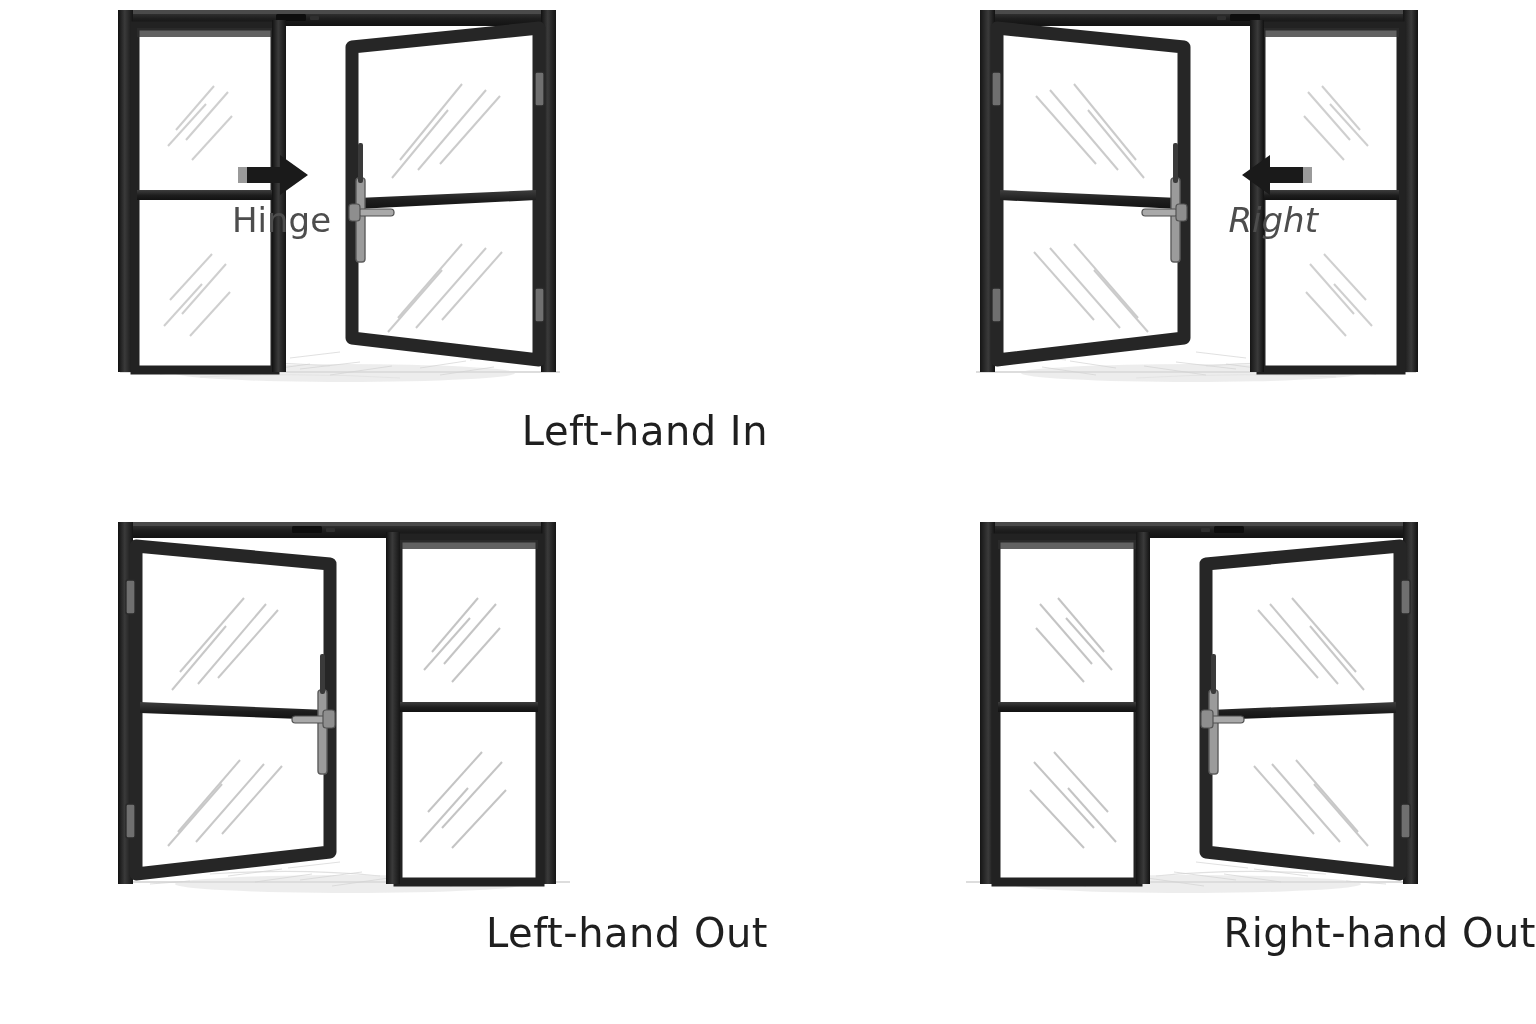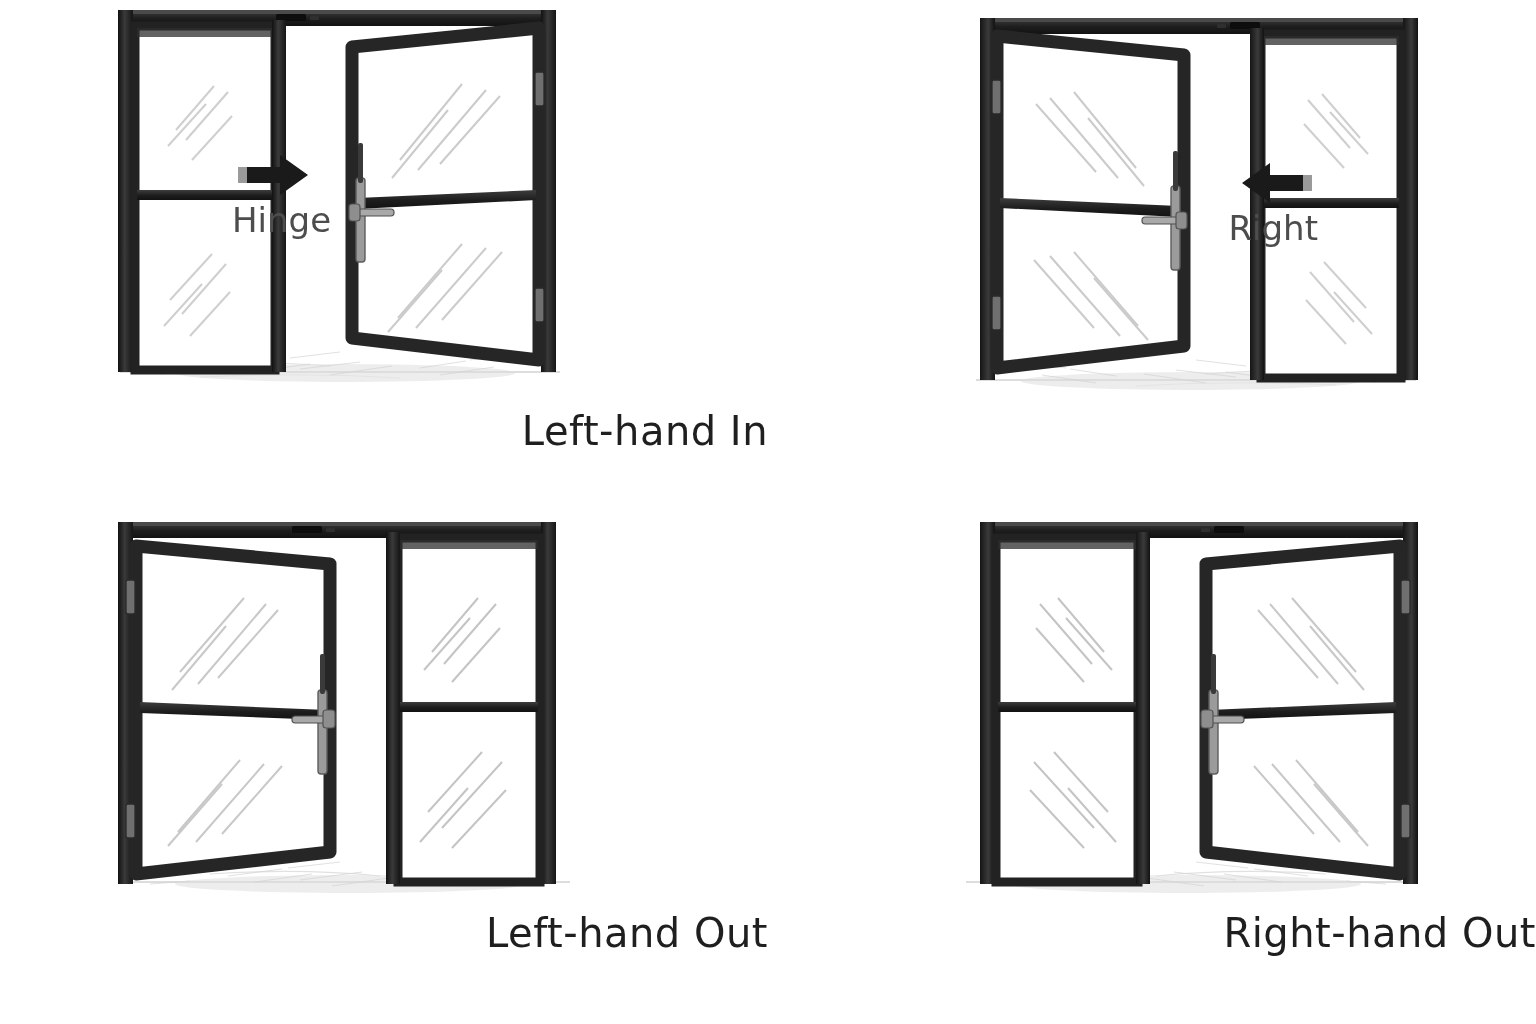--- a/index.html
+++ b/index.html
@@ -6,21 +6,21 @@
   body{
     width:1536px;height:1024px;
     background:#ffffff;
     font-family:"DejaVu Sans", sans-serif;
     overflow:hidden;
   }
   #stage{position:relative;width:1536px;height:1024px;}
 
   .quadrant{position:absolute;width:768px;height:512px;}
   .q-tl{left:0;top:0;}
-  .q-tr{left:768px;top:8px;}
+  .q-tr{left:768px;top:0;font-style:italic;}
   .q-bl{left:0;top:512px;padding-left:19px;}
   .q-br{left:768px;top:512px;}
 
   .door-art{position:absolute;left:0;top:0;width:768px;height:430px;}
   .door-art svg{display:block;width:768px;height:430px;}
 
   .caption{
     position:absolute;left:0;top:408px;width:768px;
     text-align:right;
     font-family:"DejaVu Sans", sans-serif;

